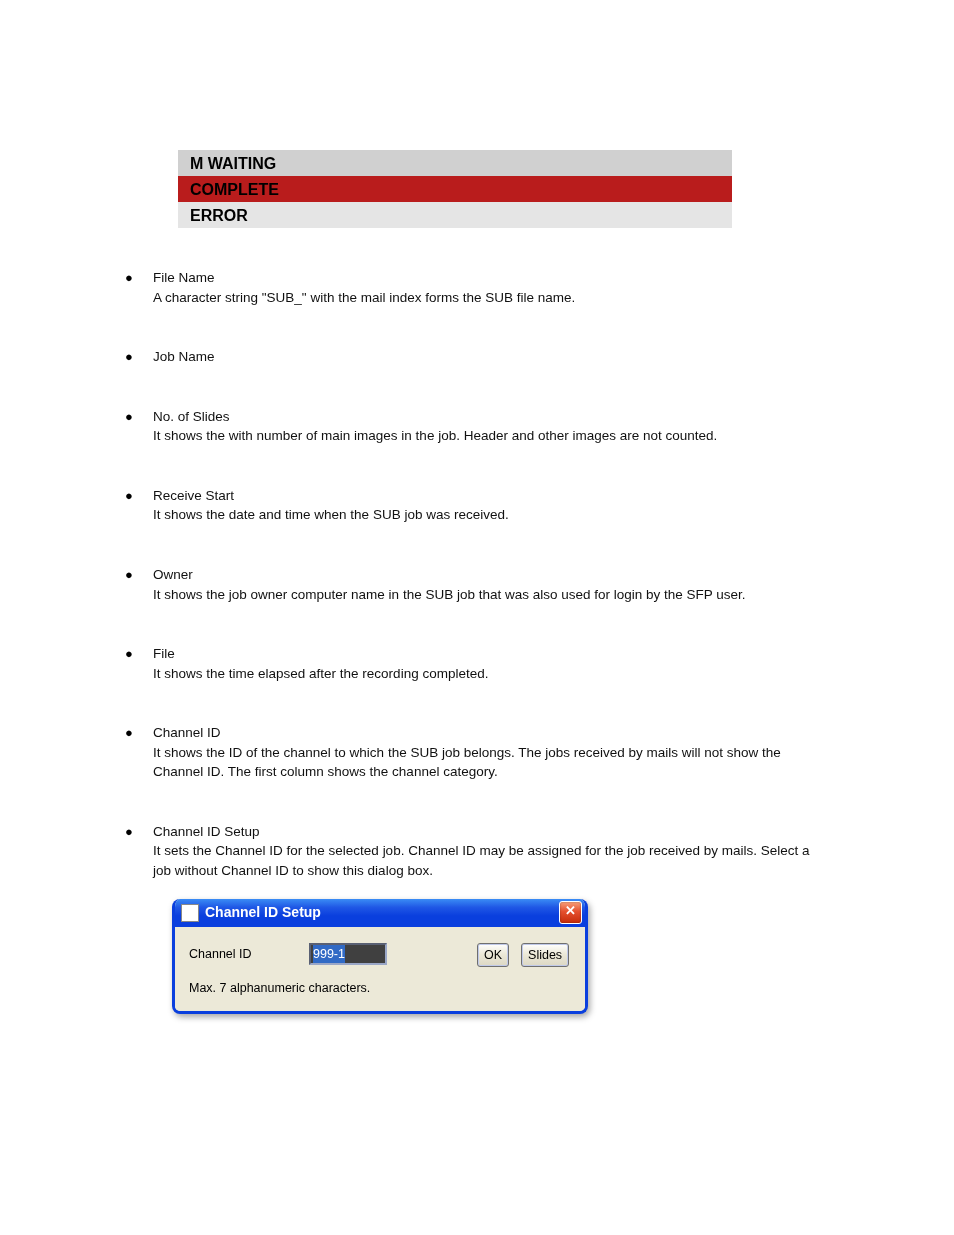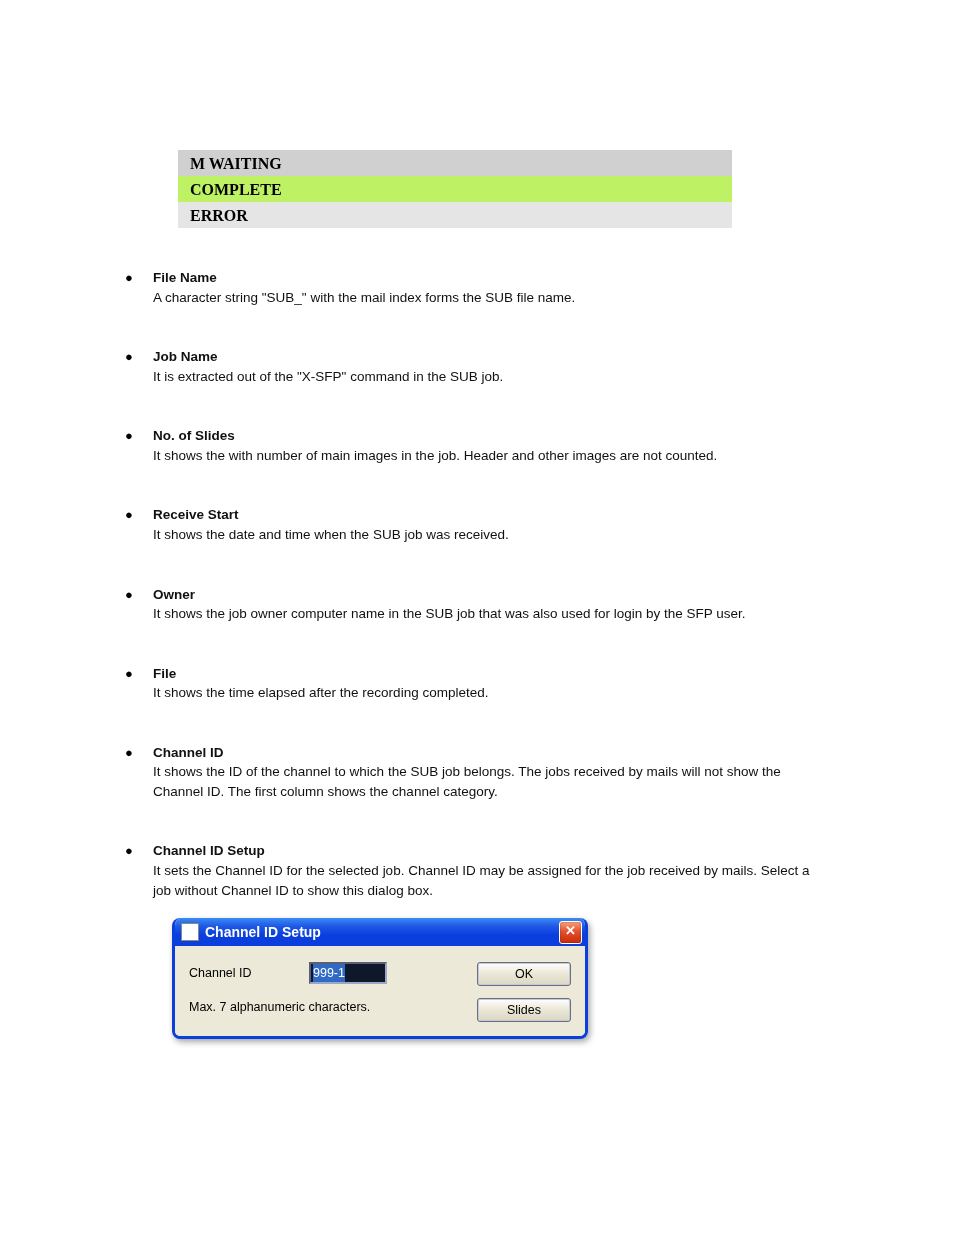--- a/index.html
+++ b/index.html
@@ -21,35 +21,35 @@
 
   
   .status-table {
     margin-left: 98px;
     width: 554px;
     border-collapse: collapse;
   }
   .status-table td {
     padding: 2px 6px 0 12px;
     height: 24px;
-    font-family: Liberation Serif, serif;
+    font-family: Liberation Sans, sans-serif;
     font-size: 16px;
     font-weight: bold;
     color: #000;
     vertical-align: middle;
   }
   .status-table td.label {
     width: 138px;
     white-space: pre;
   }
   .status-table td.desc {
     width: 416px;
   }
   .status-table tr.r0 td { background: #d0d0d0; }
-  .status-table tr.r1 td { background: #bef264; }
+  .status-table tr.r1 td { background: #b91c1c; }
   .status-table tr.r2 td { background: #e5e5e5; }
 
   
   ul.bullets {
     list-style: none;
     margin: 30px 0 0 45px;
     padding: 0;
     width: 690px;
   }
   ul.bullets > li {
@@ -60,21 +60,21 @@
   ul.bullets > li::before {
     content: "\25CF";
     position: absolute;
     left: 0;
     top: 1px;
     font-size: 13px;
     color: #000;
   }
   ul.bullets .head {
     display: block;
-    font-weight: 700;
+    font-weight: 400;
     margin-top: 40px;
   }
   ul.bullets .body { display: block; }
 
   
   .dlg-wrap {
     margin: 18px 0 0 92px;
   }
   .dlg {
     width: 410px;
@@ -125,36 +125,36 @@
     display: flex;
     gap: 10px;
   }
   .dlg-left { flex: 1; }
   .dlg-row1 { display: flex; align-items: center; gap: 30px; margin-bottom: 14px; }
   .dlg-row1 .lbl { width: 90px; }
   .chinput {
     width: 70px;
     height: 18px;
     border: 2px inset #9aa7c7;
-    background: #0f172a;
+    background: #404040;
     color: #fff;
     padding: 0 2px;
     font-family: Tahoma, Arial, sans-serif;
     font-size: 12.5px;
     position: relative;
   }
   .chinput .sel {
     display: inline-block;
     background: #316ac5;
     color: #fff;
     padding: 0 0px;
     line-height: 18px;
   }
   .hint { margin-top: 4px; }
-  .dlg-right { width: 94px; display: flex; flex-direction: column; gap: 12px; }
+  .dlg-right { width: 94px; display: flex; flex-direction: row; gap: 12px; }
   .winbtn {
     height: 24px;
     border: 1px solid #6f6f6f;
     border-radius: 3px;
     background: linear-gradient(to bottom,#ffffff,#ece9d8 45%,#dcd7c4);
     font-family: Tahoma, Arial, sans-serif;
     font-size: 12.5px;
     cursor: pointer;
     box-shadow: 0 0 0 1px #c0c9e8 inset;
   }
@@ -180,21 +180,20 @@
 </tbody>
     </table>
 
 <ul class="bullets">
   <li>
     <span class="head">File Name</span>
     <span class="body">A character string "SUB_" with the mail index forms the SUB file name.</span>
   </li>
   <li>
     <span class="head">Job Name</span>
-    <span class="body">It is extracted out of the "X-SFP" command in the SUB job.</span>
   </li>
   <li>
     <span class="head">No. of Slides</span>
     <span class="body">It shows the with number of main images in the job.  Header and other images are not counted.</span>
   </li>
   <li>
     <span class="head">Receive Start</span>
     <span class="body">It shows the date and time when the SUB job was received.</span>
   </li>
   <li>

